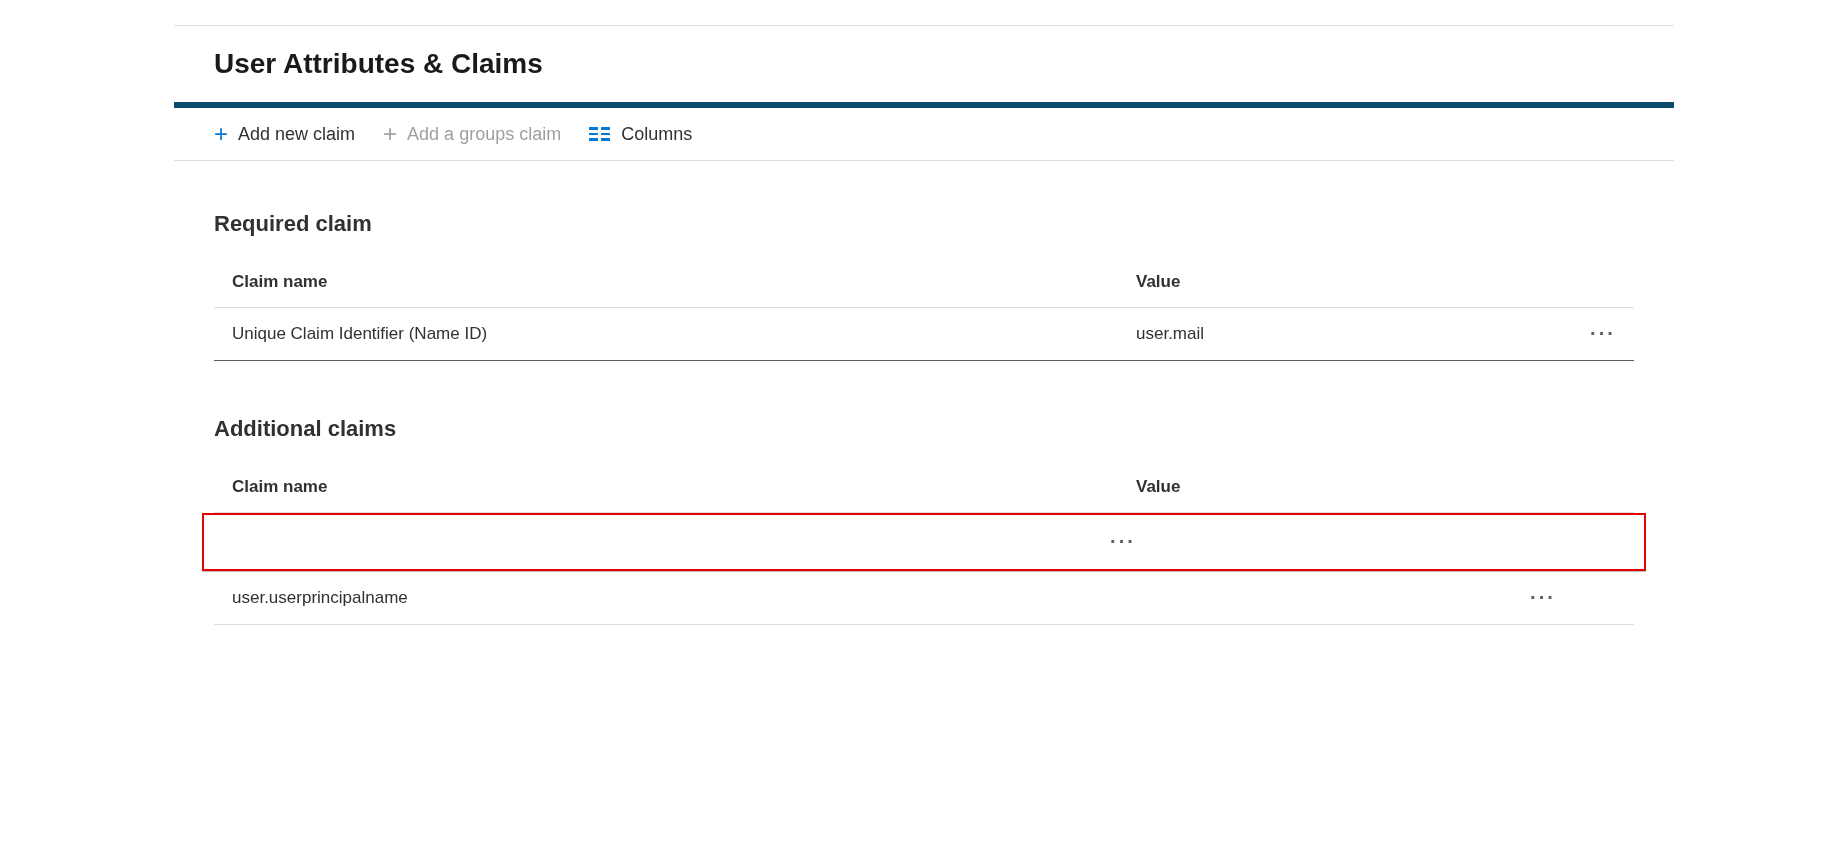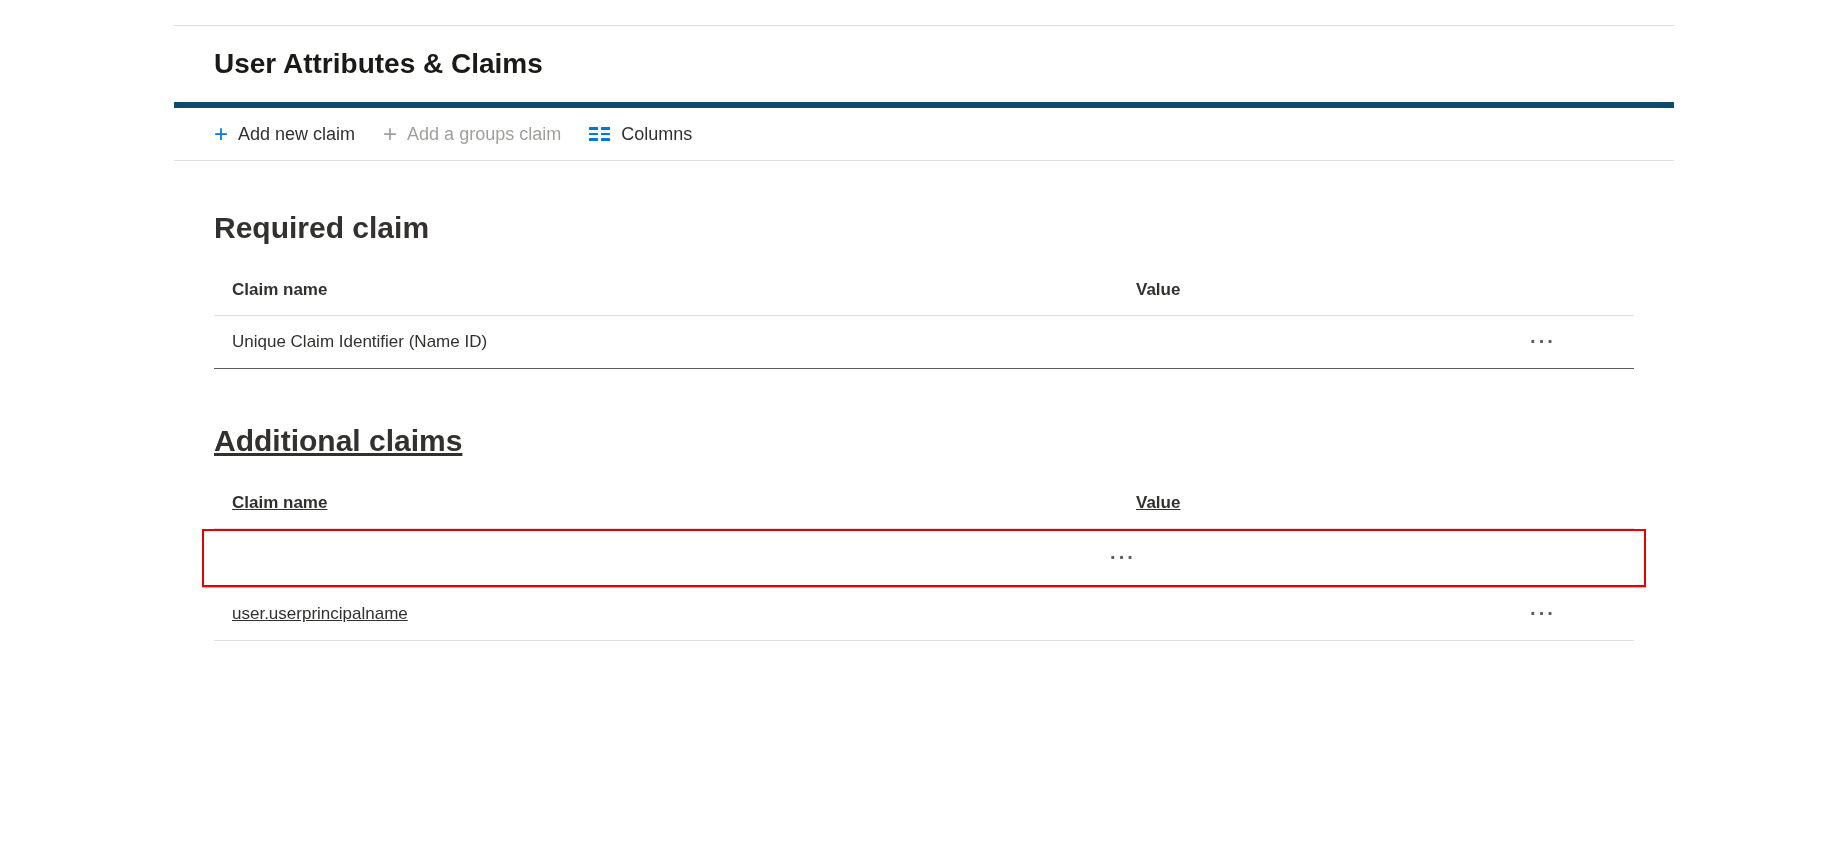--- a/index.html
+++ b/index.html
@@ -59,21 +59,21 @@
     .columns-icon .dash {
       width: 9px;
       height: 2.5px;
       background: #0078d4;
       border-radius: 0.5px;
     }
     .content {
       padding: 50px 40px 20px 40px;
     }
     .section-title {
-      font-size: 30px;
+      font-size: 22px;
       font-weight: 600;
       color: #323130;
       margin-bottom: 20px;
     }
     .claims-table {
       width: 100%;
     }
     .claims-header, .claims-row {
       display: grid;
       grid-template-columns: 1fr 420px 60px;
@@ -105,21 +105,21 @@
       align-items: center;
       cursor: pointer;
       font-size: 20px;
       color: #605e5c;
       letter-spacing: 2px;
       font-weight: bold;
       line-height: 1;
       text-align: right;
       justify-self: end;
     }
-    .section + .section { margin-top: 55px; text-decoration: underline; }
+    .section + .section { margin-top: 55px; }
     .col-claim { }
     .col-value { }
     .col-actions { text-align: right; }
   </style>
 </head>
 <body>
 
 <div class="page">
   <div class="title-bar">
     <h1 class="page-title">User Attributes &amp; Claims</h1>
@@ -158,20 +158,21 @@
     <div class="section">
       <h2 class="section-title">Required claim</h2>
       <div class="claims-table">
         <div class="claims-header">
           <div class="col-claim">Claim name</div>
           <div class="col-value">Value</div>
           <div class="col-actions"></div>
         </div>
         <div class="claims-row required-end">
           <div class="col-claim">Unique Claim Identifier (Name ID)</div>
+          <div class="col-value">user.mail</div>
           <div class="col-actions">
             <span class="more-btn">···</span>
           </div>
         </div>
       </div>
     </div>
 
     <div class="section">
       <h2 class="section-title">Additional claims</h2>
       <div class="claims-table">

